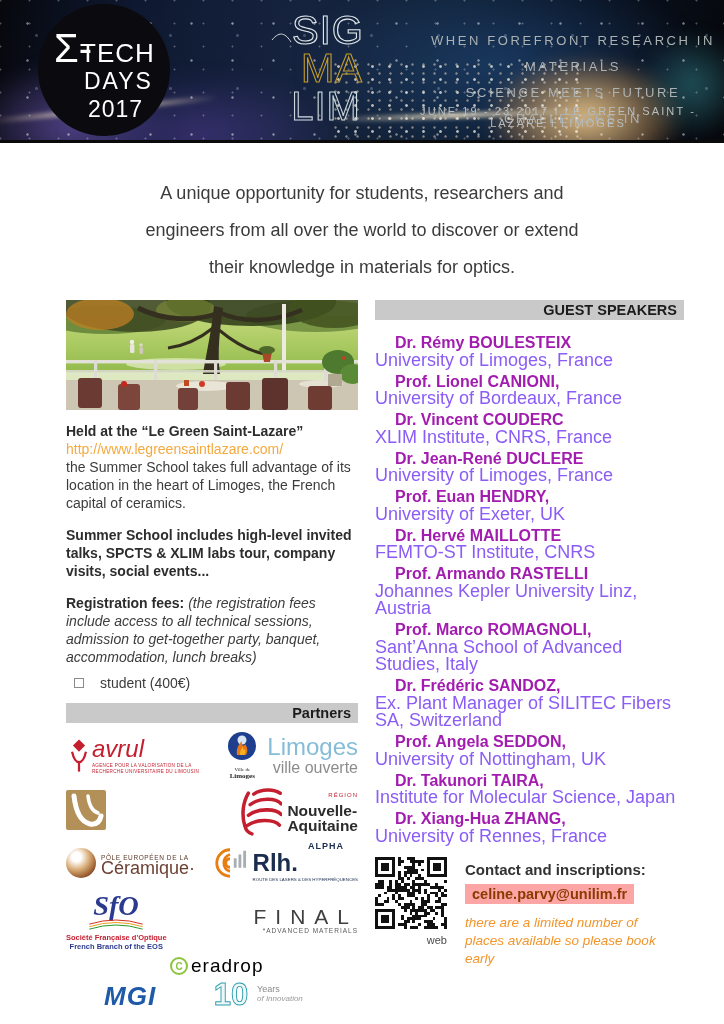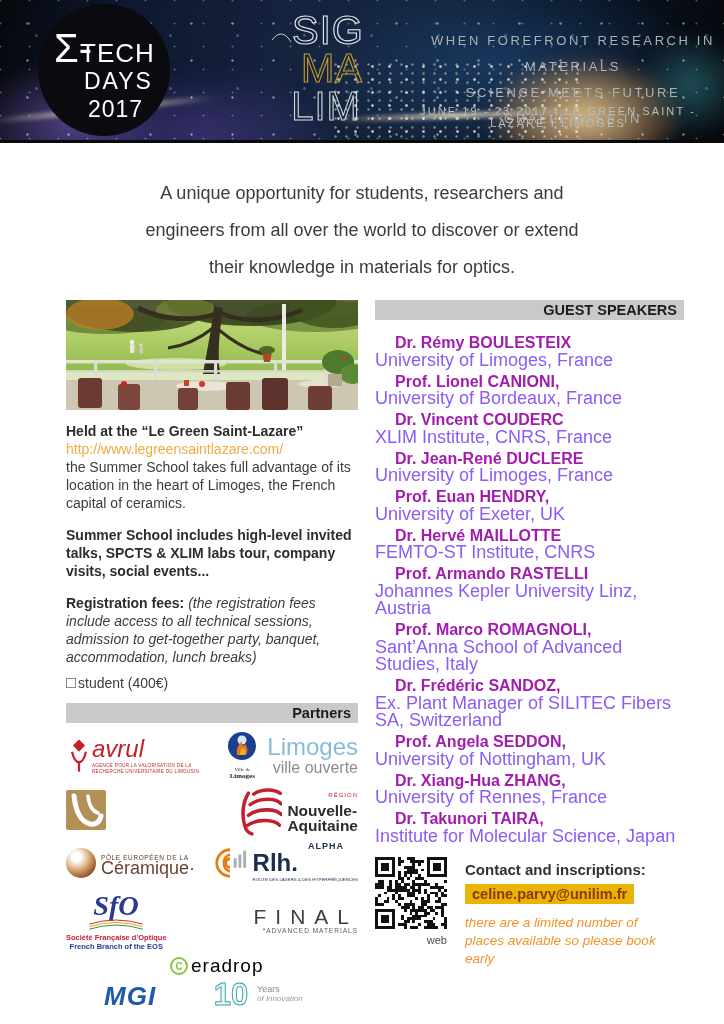--- a/index.html
+++ b/index.html
@@ -56,21 +56,21 @@
   
   .photo{width:292px;height:110px;display:block;}
   .venue{margin-top:12px;font-size:14px;line-height:18px;}
   .held{font-weight:700;color:#2d2d2d;}
   .vlink{color:#f5a93f;text-decoration:none;display:block;}
   .includes{margin-top:14px;font-weight:700;color:#2d2d2d;font-size:14px;line-height:18px;}
   .reg{margin-top:14px;font-size:14px;line-height:18px;}
   .reg .held{display:inline;}
   .reg i{color:#3c3c3c;}
   .fees{margin-top:6px;}
-  .fee{margin-top:9px;display:flex;align-items:center;gap:2px;font-size:14px;}
+  .fee{margin-top:9px;display:flex;align-items:center;gap:16px;font-size:14px;margin-left:8px;}
   .cb{width:8px;height:8px;border:1.4px solid #8a8a8a;flex:0 0 auto;}
   .partnersbar{margin-top:12px;}
 
   
   .logos{margin-top:8px;}
   .lrow{display:flex;align-items:center;justify-content:space-between;margin-bottom:4px;}
   .logo{display:flex;align-items:center;}
   .av-wrap{display:block;}
   .av-top{display:flex;align-items:flex-end;gap:4px;font-style:italic;}
   .av-name{font-size:24px;color:#c41e2f;line-height:1;}
@@ -115,21 +115,21 @@
   
   .speakers{margin-top:14px;}
   .sp{margin-bottom:3.5px;}
   .sp-name{font-weight:700;color:#a21caf;font-size:16px;line-height:17.5px;margin-left:20px;}
   .sp-aff{color:#8b5cf6;font-size:18px;line-height:17.5px;}
   .contact{margin-top:12px;display:flex;}
   .qrbox{width:74px;flex:0 0 74px;}
   .qrlabel{text-align:right;font-size:11px;color:#4a4a4a;margin-top:1px;padding-right:2px;}
   .c-text{margin-left:16px;padding-top:4px;}
   .c-title{font-weight:700;color:#323232;font-size:15px;}
-  .c-email{display:inline-block;margin-top:6px;background:#eab308;color:#8a3a00;font-weight:700;
+  .c-email{display:inline-block;margin-top:6px;background:#fca5a5;color:#8a3a00;font-weight:700;
     font-size:14.5px;padding:2px 7px;text-decoration:none;}
   .c-note{margin-top:10px;color:#f2952a;font-style:italic;font-size:13.5px;line-height:18px;}
 </style>
 </head>
 <body>
 
 <div class="page">
 
   <div class="hdr">
     <div class="glow glow-purple1"></div>
@@ -426,26 +426,26 @@
           </div>
         <div class="sp">
             <div class="sp-name">Dr. Frédéric SANDOZ,</div>
             <div class="sp-aff">Ex. Plant Manager of SILITEC Fibers SA, Switzerland</div>
           </div>
         <div class="sp">
             <div class="sp-name">Prof. Angela SEDDON,</div>
             <div class="sp-aff">University of Nottingham, UK</div>
           </div>
         <div class="sp">
+            <div class="sp-name">Dr. Takunori TAIRA,</div>
+            <div class="sp-aff">Institute for Molecular Science, Japan</div>
+          </div>
+        <div class="sp">
             <div class="sp-name">Dr. Xiang-Hua ZHANG,</div>
             <div class="sp-aff">University of Rennes, France</div>
-          </div>
-        <div class="sp">
-            <div class="sp-name">Dr. Takunori TAIRA,</div>
-            <div class="sp-aff">Institute for Molecular Science, Japan</div>
           </div>
       </div>
 
       <div class="contact">
         <div class="qrbox">
           <svg id="qr" width="72" height="72" viewBox="0 0 25 25" shape-rendering="crispEdges">
               <g fill="#111">
                 <rect x="8" y="0" width="1" height="1"></rect>
                 <rect x="11" y="0" width="1" height="1"></rect>
                 <rect x="12" y="0" width="1" height="1"></rect>

